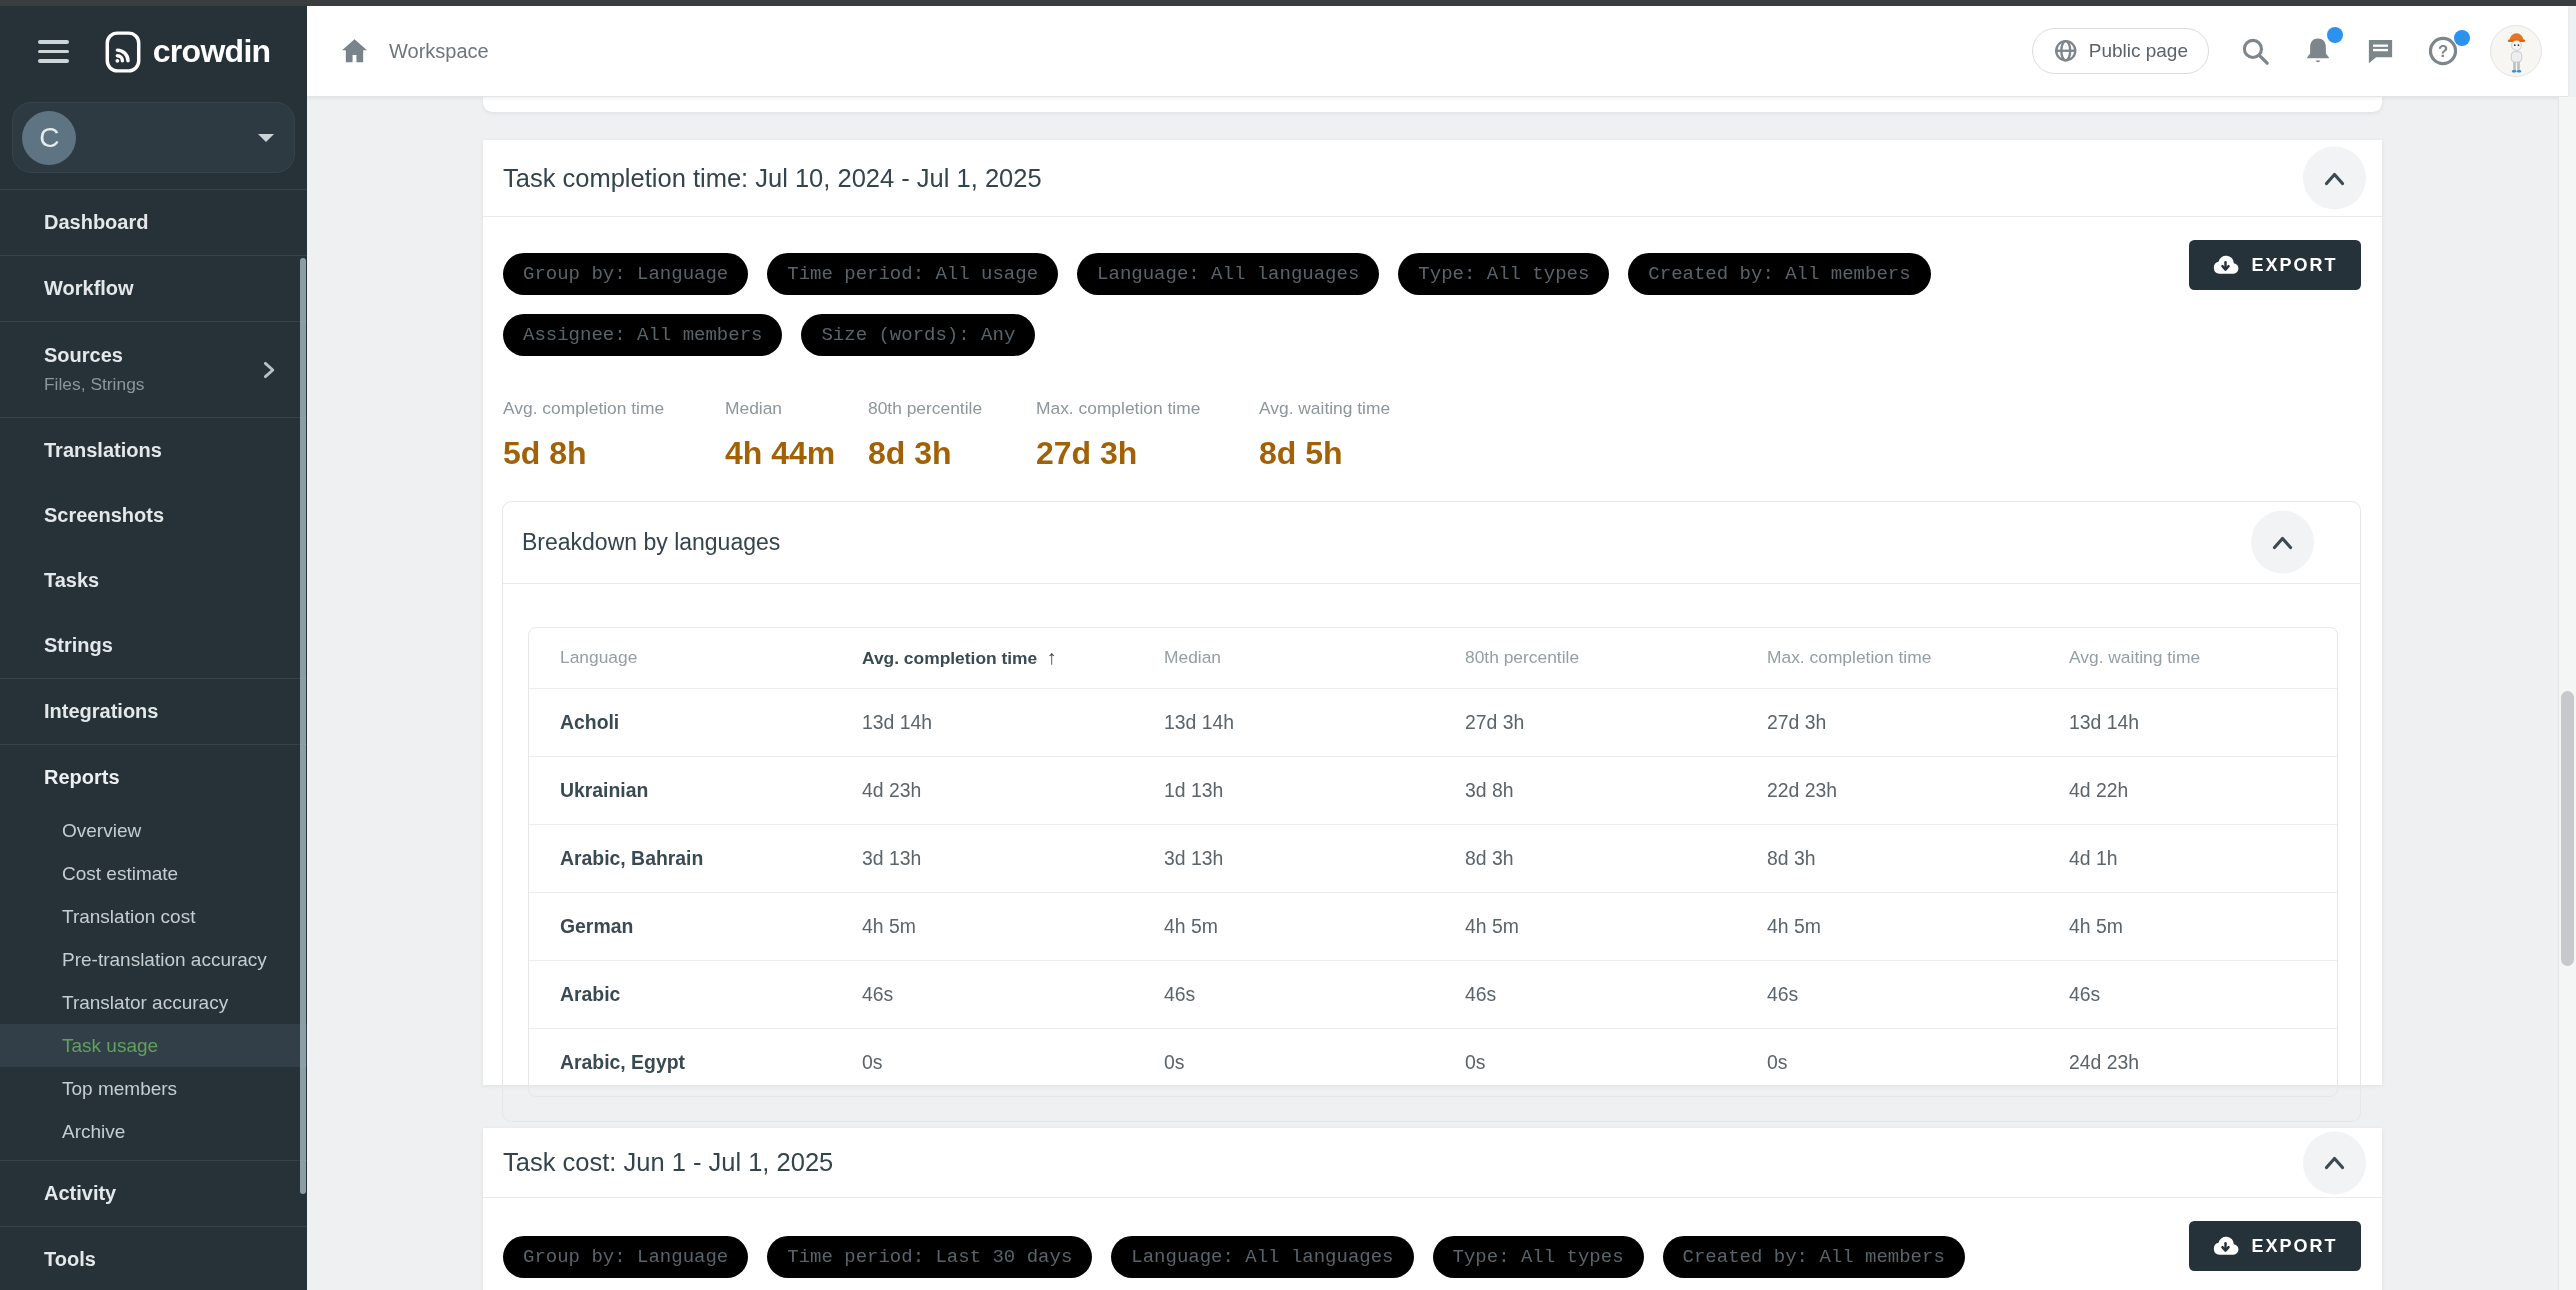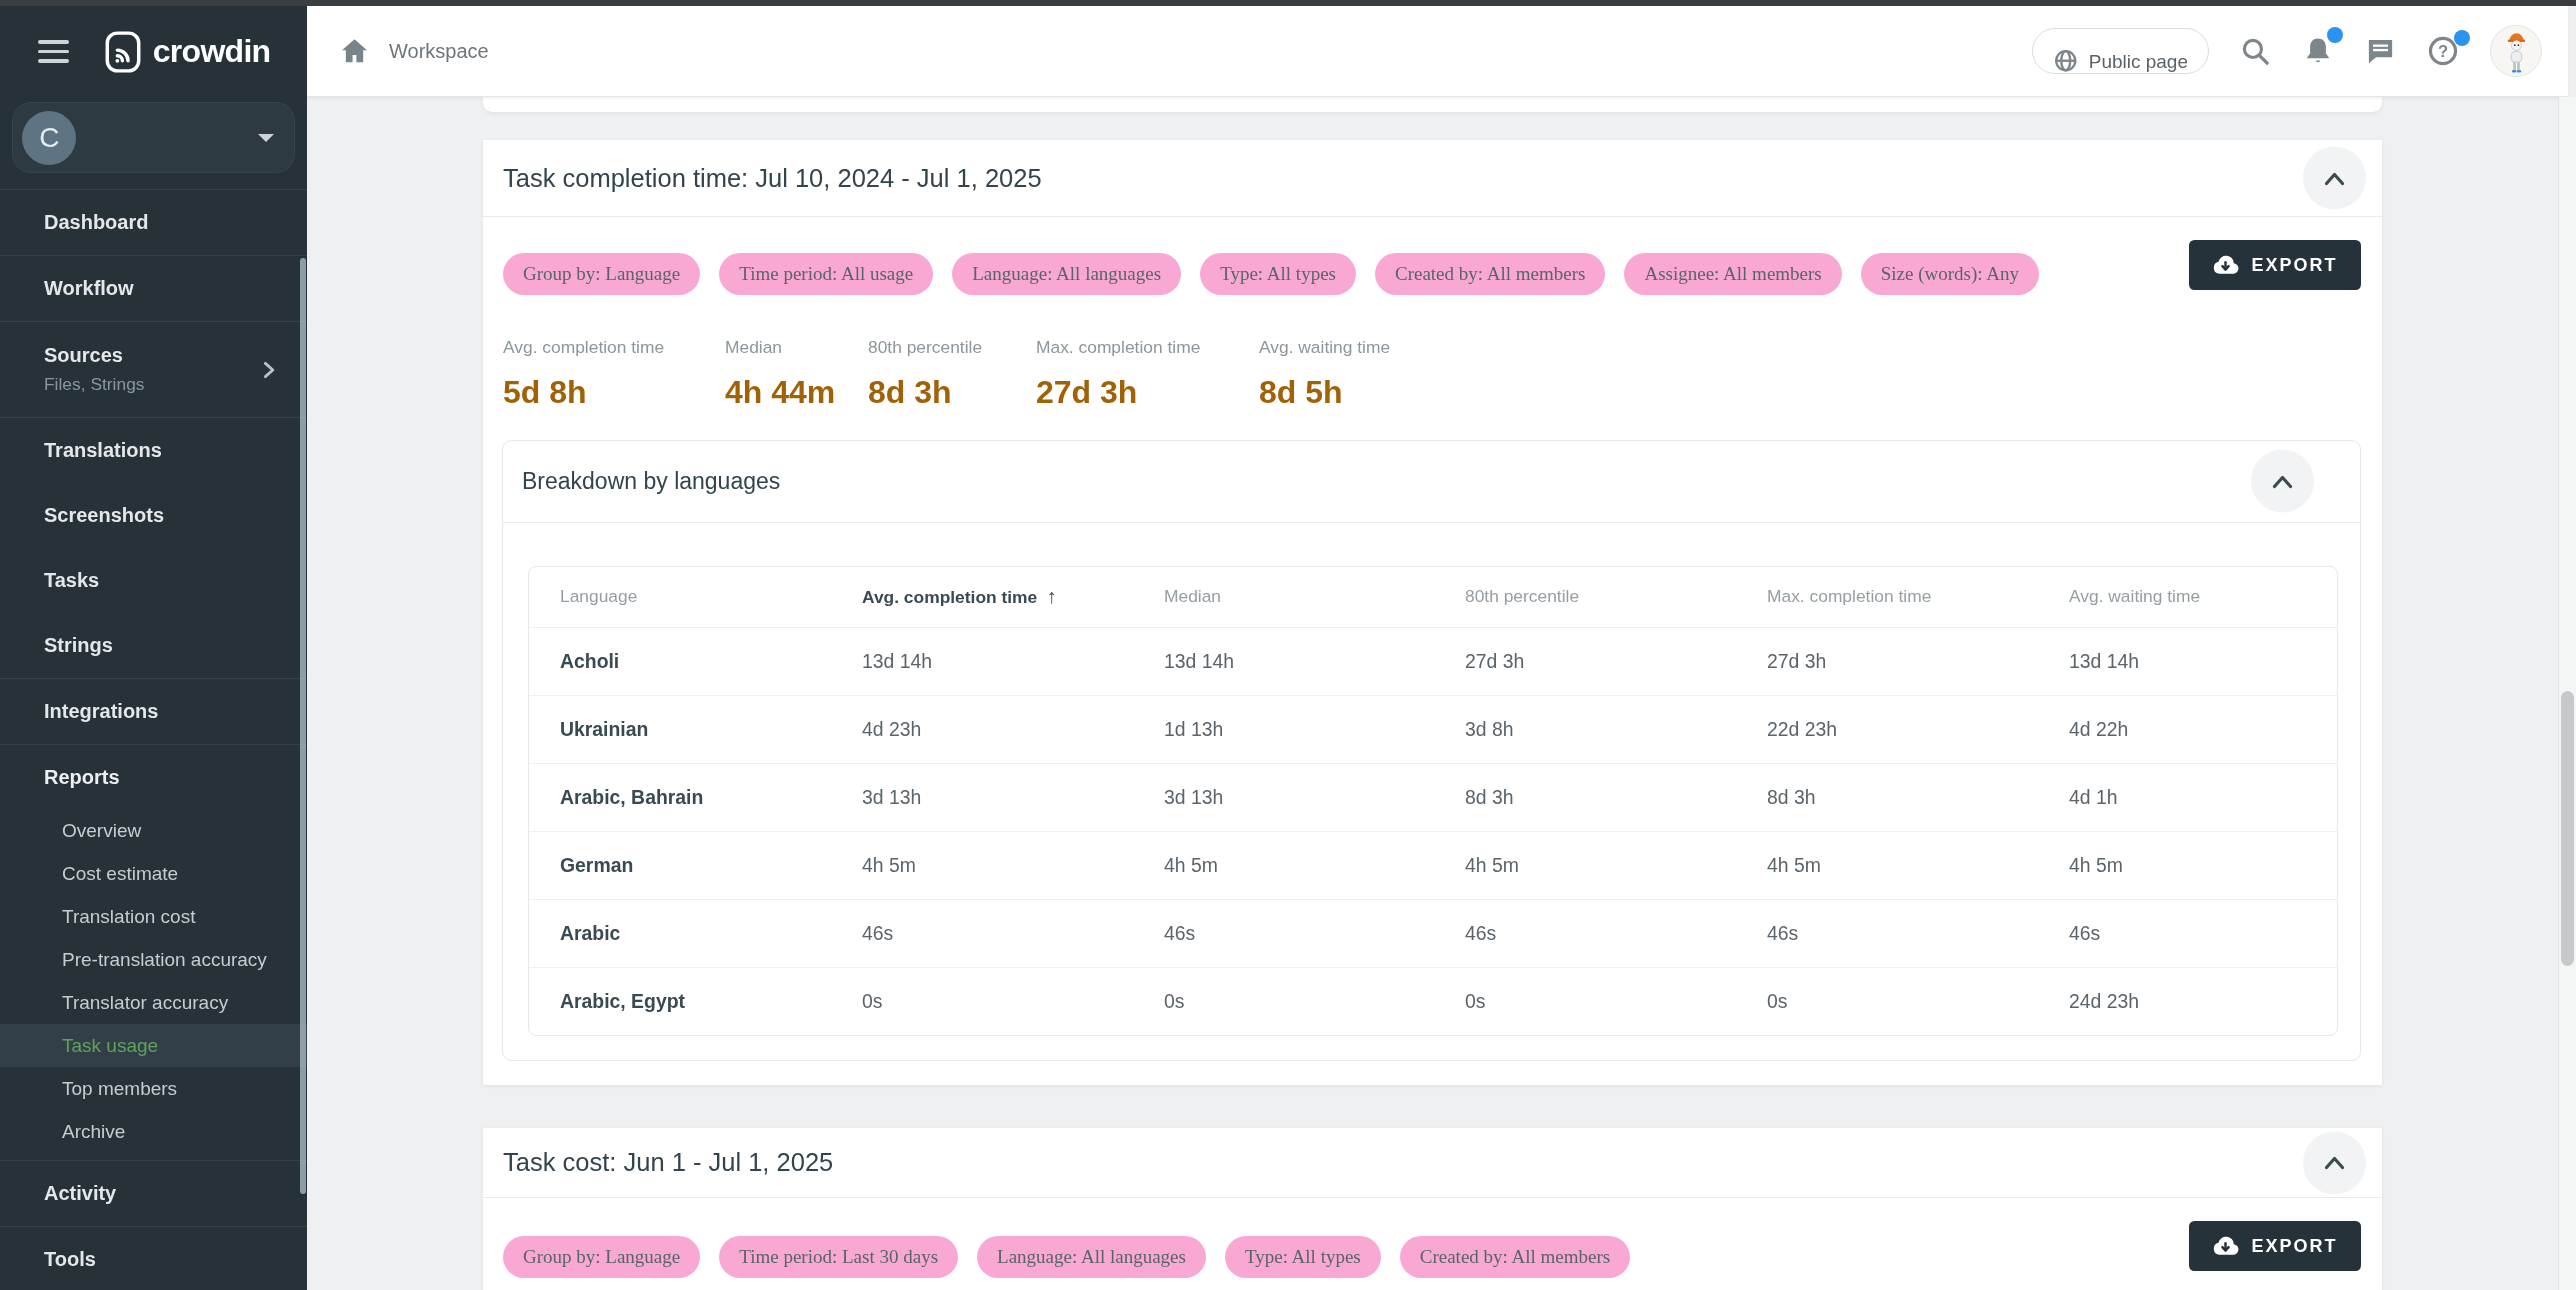--- a/index.html
+++ b/index.html
@@ -30,39 +30,39 @@
   .nav-section{height:64px;font-weight:700;color:#edf0f2}
   .nav-sub{height:43px;display:flex;align-items:center;padding-left:62px;font-size:19px;font-weight:400;color:#c5cdd1;cursor:pointer}
   .nav-sub.selected{background:#333f48;color:#5fa35a}
   .reports-group{padding-bottom:7px}
   .sb-thumb{position:absolute;right:1.3px;top:252px;width:6px;height:936px;background:#9fb0b8;border-radius:3.4px;opacity:.85}
   
   .topbar{position:absolute;left:307px;top:6px;right:8px;height:91px;background:#fff;border-bottom:0.7px solid #e2e4e5;box-shadow:0 2px 2.7px rgba(0,0,0,.05);display:flex;align-items:center;padding:0 26px 0 32px;z-index:20}
   .crumb{display:flex;align-items:center;gap:19px;color:#78838a;cursor:pointer}
   .crumb-label{font-size:20px;color:#6e767b}
   .tb-right{margin-left:auto;display:flex;align-items:center;gap:31px}
-  .pill{display:flex;align-items:flex-end;gap:10.7px;height:46px;padding:0 20px;border:1.3px solid #d9dcde;border-radius:23px;background:#fff;color:#5b6368;font-size:19px;cursor:pointer}
+  .pill{display:flex;align-items:center;gap:10.7px;height:46px;padding:0 20px;border:1.3px solid #d9dcde;border-radius:23px;background:#fff;color:#5b6368;font-size:19px;cursor:pointer}
   .tb-ic{position:relative;color:#7d868b;cursor:pointer;display:flex;align-items:center;justify-content:center}
   .dot{position:absolute;top:-8px;right:-9.4px;width:16px;height:16px;border-radius:50%;background:#2b92f0}
   .avatar{width:52px;height:52px;border-radius:50%;background:#f7f6f3;border:1.3px solid #e3e5e6;display:flex;align-items:flex-end;justify-content:center;overflow:hidden;cursor:pointer}
   .help-badge{top:-5.4px;right:-10.7px}
   
   .main{position:absolute;left:307px;top:97px;width:2251px;height:1193px;background:#eef0f1;overflow:hidden;z-index:5}
   .card{position:absolute;left:176px;width:1899px;background:#fff;border-radius:0;box-shadow:0 1.3px 4px rgba(40,50,60,.08)}
   .partial-card{top:0;height:14.8px;border-radius:0 0 9.4px 9.4px}
   .card-1{top:43px;height:945px}
   .card-2{top:1031px;height:282px}
   .card-header{height:77px;display:flex;align-items:center;padding:0 23px 0 20px;border-bottom:1.3px solid #e8eaeb;position:relative}
   .card-2 .card-header{height:70px}
   .card-title{font-size:25.5px;font-weight:500;color:#34444d}
   .collapse-btn{position:absolute;right:16px;top:50%;transform:translateY(-50%);width:63px;height:63px;border-radius:50%;border:none;background:#f1f3f4;display:flex;align-items:center;justify-content:center;color:#3c4a52;cursor:pointer}
   .filters-bar{position:relative;padding:36px 201px 0 20px}
   .card-2 .filters-bar{padding-top:38px}
   .chips{display:flex;flex-wrap:wrap;gap:19px}
-  .chip{height:42px;display:inline-flex;align-items:center;padding:8px 20px;background:#f9a8d4;border:none;border-radius:21px;font-family:Liberation Serif, serif;font-size:19px;color:#59646a;white-space:nowrap;cursor:pointer}
+  .chip{height:42px;display:inline-flex;align-items:center;padding:8px 20px;background:#000000;border:none;border-radius:21px;font-family:Liberation Mono, monospace;font-size:19px;color:#59646a;white-space:nowrap;cursor:pointer}
   .export-btn{position:absolute;right:21.5px;top:23px;height:50px;display:inline-flex;align-items:center;gap:12px;padding:0 23px;background:#26323a;border:none;border-radius:5.4px;color:#fff;font-family:inherit;font-size:18px;font-weight:700;letter-spacing:2px;cursor:pointer}
   .stats-row{display:flex;margin:42px 20px 0}
   .stat:nth-child(1){width:222px}.stat:nth-child(2){width:143px}.stat:nth-child(3){width:168px}.stat:nth-child(4){width:223px}
   .stat-label{font-size:17.4px;color:#8c969b;line-height:21.5px}
   .stat-value{margin-top:17px;font-size:32px;font-weight:700;color:#a16207;line-height:32px}
   .inner-card{margin:32px 21.5px 0 19px;height:621px;border:1.3px solid #e5e7e8;border-radius:9.4px;overflow:hidden}
   .inner-header{height:82px;display:flex;align-items:center;padding-left:19px;border-bottom:1.3px solid #e8eaeb;position:relative}
   .inner-title{font-size:23px;font-weight:500;color:#34444d}
   .inner-header .collapse-btn{right:46px}
   .table-wrap{margin:43px 21.5px 0 25px}

